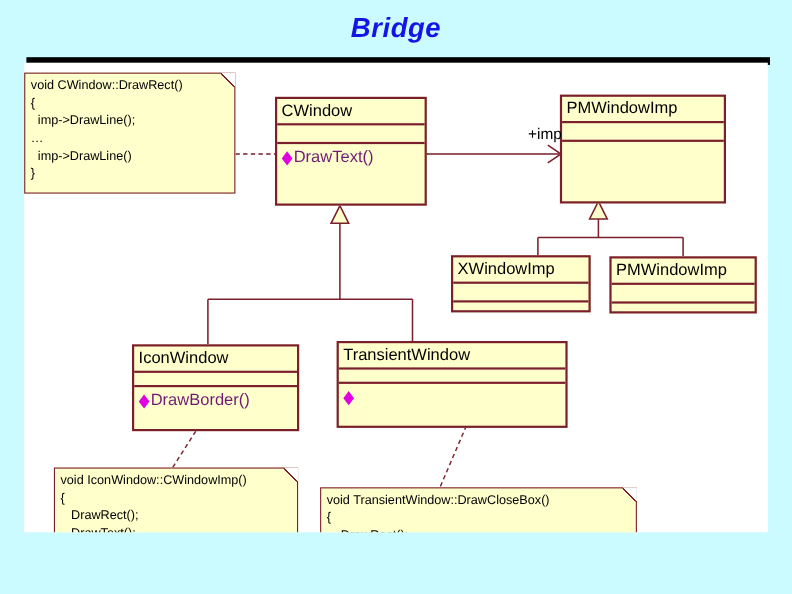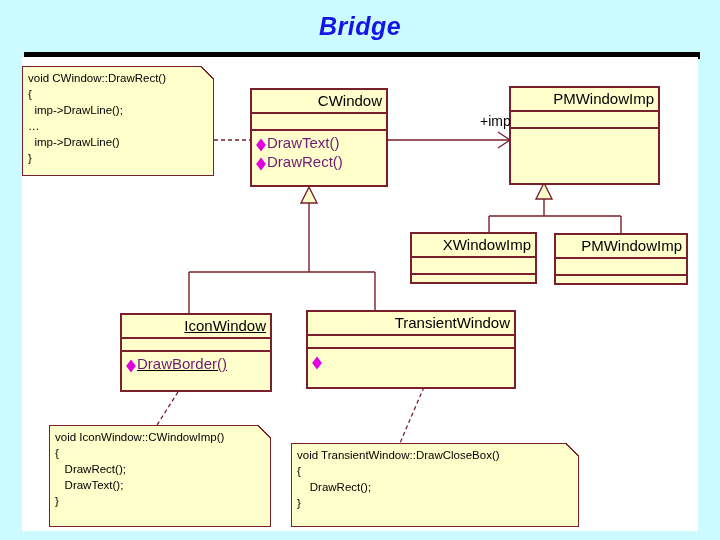--- a/index.html
+++ b/index.html
@@ -3,21 +3,21 @@
 <meta charset="utf-8">
 <style>
   html, body {
     margin: 0;
     padding: 0;
     background: #ccfbff;
   }
   #slide {
     position: relative;
     width: 720px;
-    height: 540px;
+    height: 484px;
     background: #ccfbff;
     overflow: hidden;
     font-family: "Liberation Sans", sans-serif;
   }
   #title {
     position: absolute;
     left: 0;
     top: 12px;
     width: 720px;
     text-align: center;
@@ -43,21 +43,21 @@
     height: 7px;
     background: #000000;
   }
   .umlbox {
     position: absolute;
     background: #ffffcc;
     border: 2px solid #7a1f2b;
     box-sizing: border-box;
   }
   .uml-name {
-    text-align: right;
+    text-align: left;
     font-size: 15px;
     color: #000000;
     padding: 2px 4px 3px 4px;
     white-space: nowrap;
   }
   .uml-sep {
     border-top: 2px solid #7a1f2b;
   }
   .uml-compartment {
     padding: 2px 3px 3px 3px;
@@ -172,21 +172,20 @@
 }</div>
   <div class="note-fold" style="left:566px; top:443px;"></div>
 
   <div class="umlbox" style="left:250px; top:88px; width:138px; height:99px;">
     <div class="uml-name">CWindow</div>
     <div class="uml-sep"></div>
     <div class="uml-compartment uml-empty"></div>
     <div class="uml-sep"></div>
     <div class="uml-compartment">
       <div class="method"><span class="bullet"></span><span>DrawText()</span></div>
-      <div class="method"><span class="bullet"></span><span>DrawRect()</span></div>
     </div>
   </div>
 
   <div class="umlbox" style="left:509px; top:86px; width:151px; height:99px;">
     <div class="uml-name">PMWindowImp</div>
     <div class="uml-sep"></div>
     <div class="uml-compartment uml-empty"></div>
     <div class="uml-sep"></div>
   </div>
 
@@ -201,21 +200,21 @@
   </div>
 
   <div class="umlbox" style="left:554px; top:233px; width:134px; height:52px;">
     <div class="uml-name">PMWindowImp</div>
     <div class="uml-sep"></div>
     <div class="uml-compartment uml-empty"></div>
     <div class="uml-sep"></div>
     <div class="uml-compartment uml-empty"></div>
   </div>
 
-  <div class="umlbox" style="left:120px; top:313px; width:152px; height:79px;text-decoration:underline;">
+  <div class="umlbox" style="left:120px; top:313px; width:152px; height:79px;">
     <div class="uml-name">IconWindow</div>
     <div class="uml-sep"></div>
     <div class="uml-compartment uml-empty" style="height:6px;"></div>
     <div class="uml-sep"></div>
     <div class="uml-compartment">
       <div class="method"><span class="bullet"></span><span>DrawBorder()</span></div>
     </div>
   </div>
 
   <div class="umlbox" style="left:306px; top:310px; width:210px; height:79px;">

